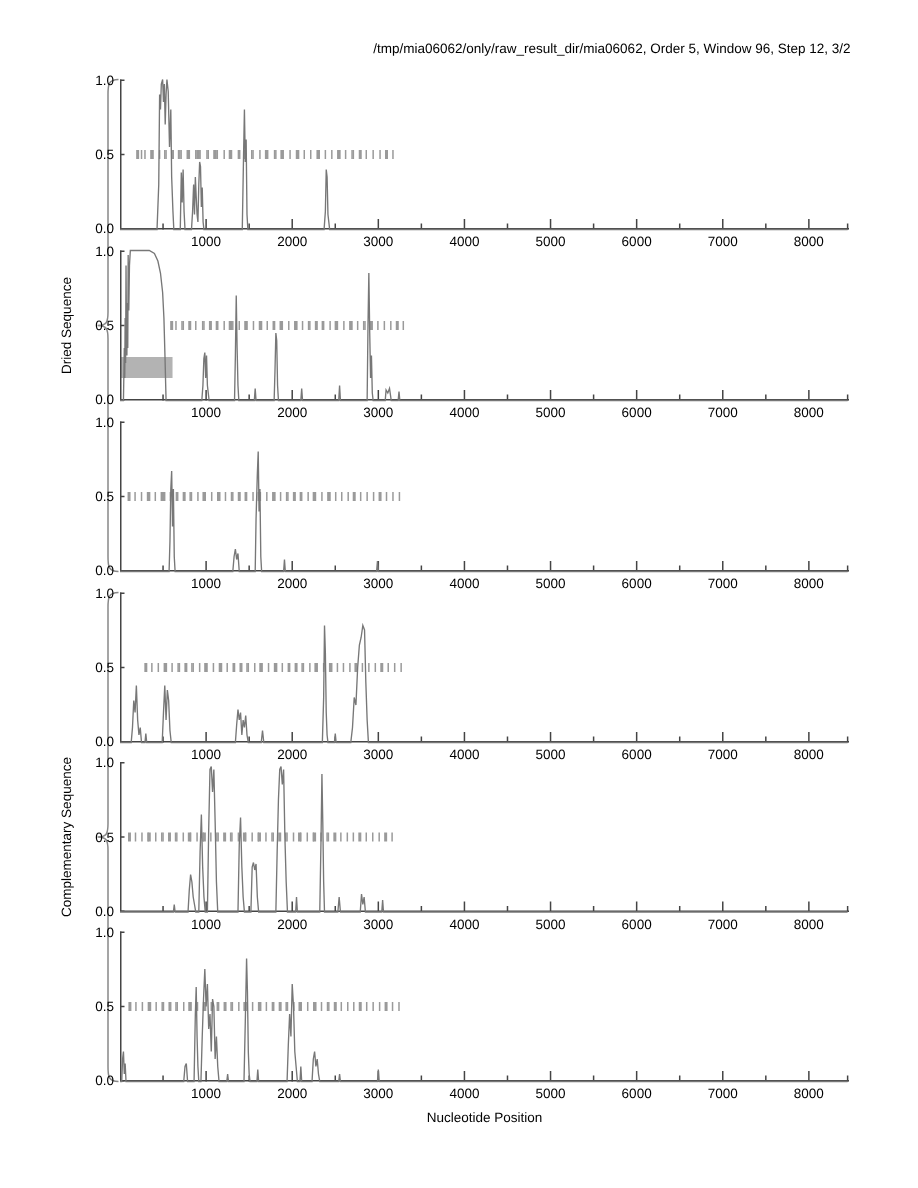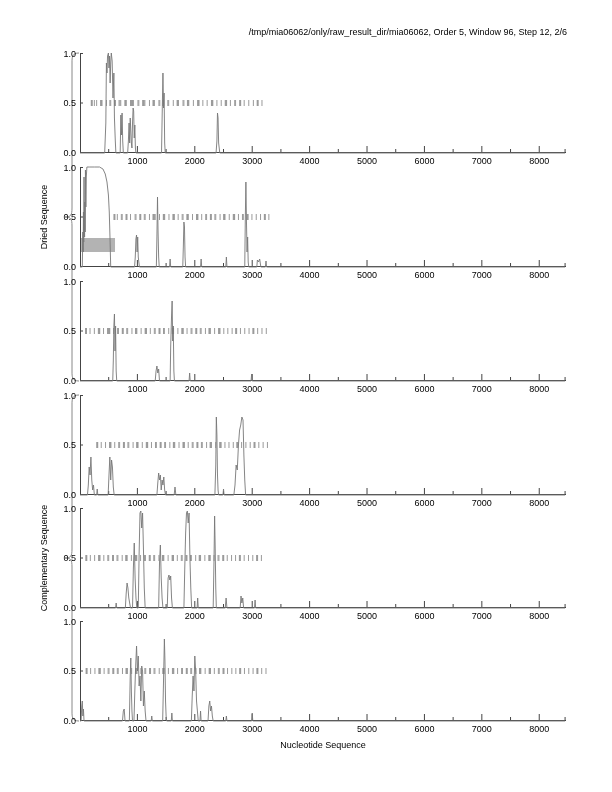--- a/index.html
+++ b/index.html
@@ -21,21 +21,21 @@
   }
   .vlabel.g1{left:44px;top:217px;}
   .vlabel.g2{left:44px;top:558px;}
   svg.panel{position:absolute;overflow:visible;}
   svg.braces{position:absolute;left:0;top:0;}
   text{font-family:"Liberation Sans", sans-serif;}
 </style>
 </head>
 <body>
 
-<div class="title">/tmp/mia06062/only/raw_result_dir/mia06062, Order 5, Window 96, Step 12, 2/6</div>
+<div class="title">/tmp/mia06062/only/raw_result_dir/mia06062, Order 5, Window 96, Step 12, 3/2</div>
 
 <svg class="braces" width="612" height="792">
     <path d="M 79 53 C 72 53 72 57 72 63 L 72 208 C 72 215 71 217 65 217 C 71 217 72 219 72 226 L 72 371 C 72 377 72 381 79 381" fill="none" stroke="#888888" stroke-width="1"></path>
     <path d="M 79 395 C 72 395 72 399 72 405 L 72 549 C 72 556 71 558 65 558 C 71 558 72 560 72 567 L 72 711 C 72 717 72 721 79 721" fill="none" stroke="#888888" stroke-width="1"></path>
   </svg>
 
 <div class="vlabel g1">Dried Sequence</div>
 <div class="vlabel g2">Complementary Sequence</div>
 
 <div id="panels">
@@ -576,13 +576,13 @@
       <line x1="164.46846208362862" y1="47" x2="164.46846208362862" y2="53" stroke="#9a9a9a" stroke-width="1"></line>
       <line x1="168.7739192062367" y1="47" x2="168.7739192062367" y2="53" stroke="#9a9a9a" stroke-width="1"></line>
       <line x1="173.0793763288448" y1="47" x2="173.0793763288448" y2="53" stroke="#9a9a9a" stroke-width="1"></line>
       <line x1="177.38483345145286" y1="47" x2="177.38483345145286" y2="53" stroke="#9a9a9a" stroke-width="2"></line>
       <line x1="181.69029057406095" y1="47" x2="181.69029057406095" y2="53" stroke="#9a9a9a" stroke-width="1"></line>
       <line x1="185.99574769666904" y1="47" x2="185.99574769666904" y2="53" stroke="#9a9a9a" stroke-width="1"></line>
       <polyline points="0.00,100.00 1.15,100.00 1.72,85.00 2.30,80.00 2.87,95.00 3.44,88.00 4.02,100.00 42.48,100.00 43.34,90.00 44.20,88.00 45.06,100.00 49.37,100.00 50.23,55.00 50.80,37.00 51.38,70.00 51.95,90.00 52.53,100.00 53.96,100.00 54.82,70.00 55.68,45.00 56.55,25.00 57.41,50.00 58.27,35.00 59.13,65.00 59.99,55.00 60.85,80.00 61.71,45.00 62.57,50.00 63.43,85.00 64.29,70.00 65.16,90.00 66.02,100.00 71.18,100.00 71.76,95.00 72.33,100.00 82.66,100.00 83.53,60.00 84.39,18.00 84.96,40.00 85.54,80.00 86.11,95.00 86.68,100.00 91.28,100.00 91.85,92.00 92.42,100.00 111.37,100.00 112.23,75.00 113.09,55.00 113.95,70.00 114.81,35.00 115.67,50.00 116.53,80.00 117.40,90.00 118.26,100.00 119.98,100.00 120.55,90.00 121.13,100.00 128.02,100.00 128.88,85.00 129.74,80.00 130.60,90.00 131.46,85.00 132.32,95.00 133.18,100.00 145.81,100.00 146.39,95.00 146.96,100.00 171.64,100.00 172.22,92.00 172.79,100.00 485.08,100.00" fill="none" stroke="#777777" stroke-width="0.9"></polyline>
     </svg>
   </div>
 
-<div class="xlabel">Nucleotide Sequence</div>
+<div class="xlabel">Nucleotide Position</div>
 
 </body></html>

